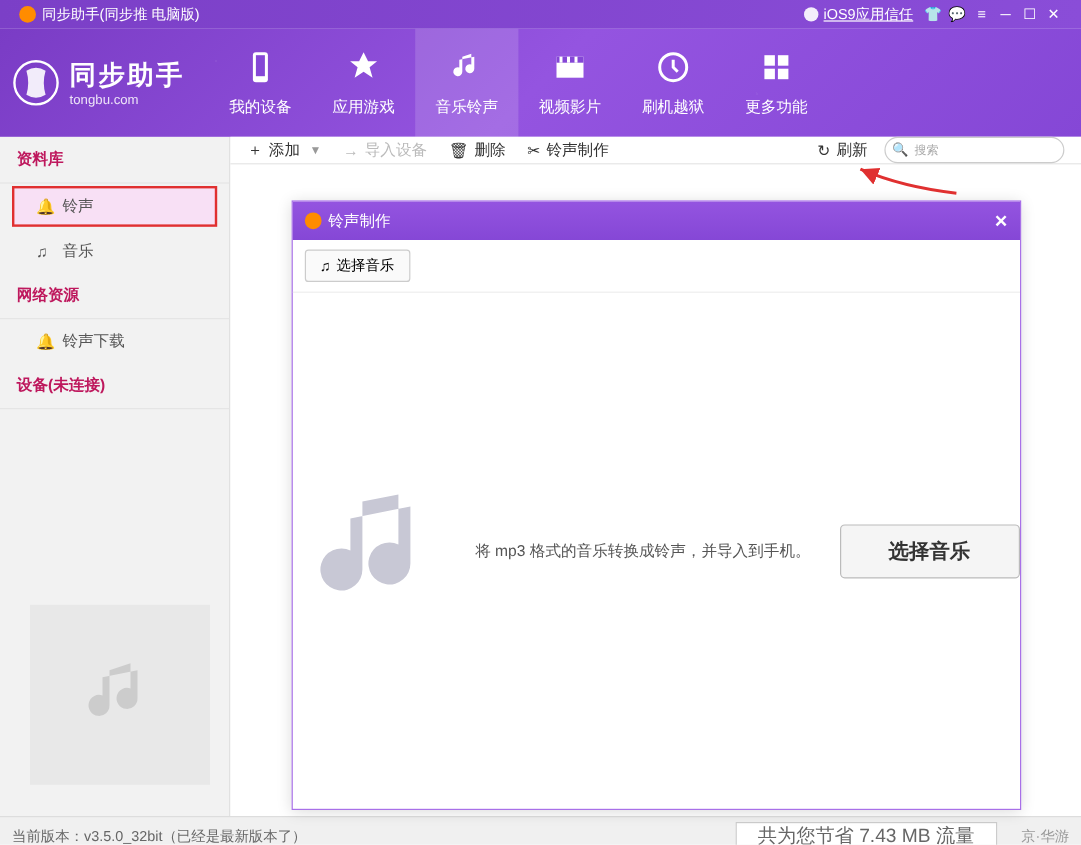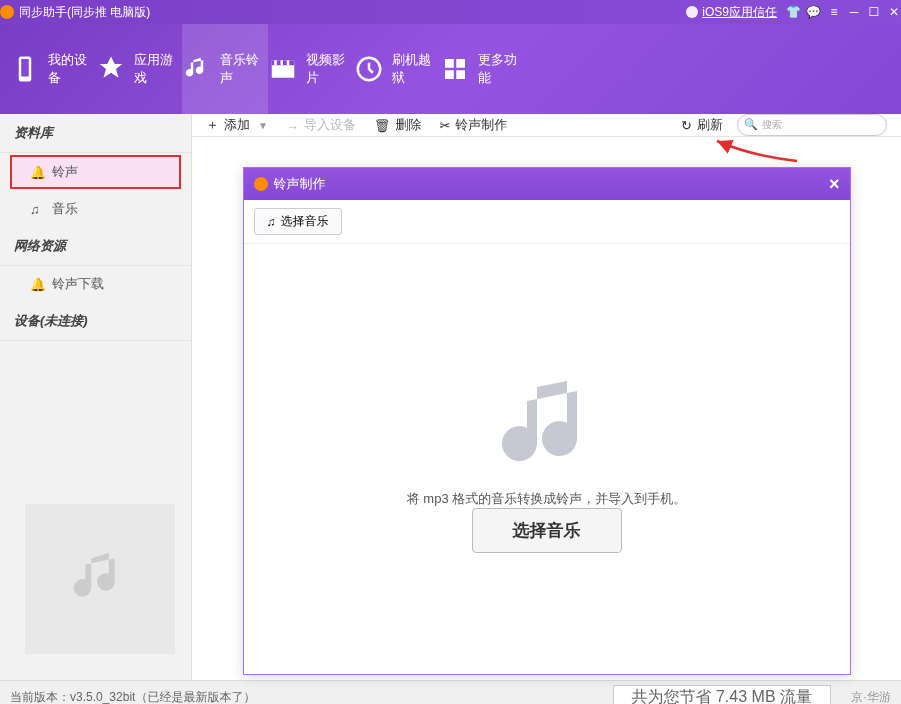--- a/index.html
+++ b/index.html
@@ -1,42 +1,42 @@
 <!DOCTYPE html>
 <html><head>
   <meta charset="utf-8">
   <style>
     * { margin: 0; padding: 0; box-sizing: border-box; font-family: "Microsoft YaHei", sans-serif; }
     body { width: 901px; height: 704px; overflow: hidden; background: #fff; }
     
-    .titlebar { height: 24px; background: linear-gradient(to right, #7b3fc7, #8a4dd8); display: flex; align-items: center; color: #fff; font-size: 12px; padding: 0 0; }
+    .titlebar { height: 24px; background: linear-gradient(to right, #7b3fc7, #8a4dd8); display: flex; align-items: center; color: #fff; font-size: 12px; padding: 0 16px; }
     .titlebar-icon { width: 14px; height: 14px; border-radius: 50%; background: #ff8c00; margin-right: 5px; }
     .titlebar-right { margin-left: auto; display: flex; align-items: center; gap: 10px; }
     .titlebar-icons { display:flex; gap:6px; align-items:center; }
     .ios-icon { width:12px; height:12px; border-radius:50%; background:rgba(255,255,255,0.9); }
     .tb-btn { width:14px; height:14px; display:flex; align-items:center; justify-content:center; cursor:pointer; font-size:12px; color:#fff; }
     
     .header { height: 90px; background: linear-gradient(135deg, #7a3cc5 0%, #9454e0 50%, #8547d6 100%); display:flex; align-items:center; padding:0 10px; position:relative; }
     .header::before { content:""; position:absolute; inset:0; background: radial-gradient(circle at 20% 30%, rgba(255,255,255,0.05) 1px, transparent 1px), radial-gradient(circle at 70% 60%, rgba(255,255,255,0.04) 1px, transparent 1px); }
     .logo { display:flex; align-items:center; gap:8px; color:#fff; margin-right:20px; position:relative; }
     .logo-mark { width:40px; height:40px; }
     .logo-text { display:flex; flex-direction:column; }
     .logo-main { font-size:22px; font-weight:bold; letter-spacing:2px; }
     .logo-sub { font-size:11px; opacity:0.85; }
     
     .nav { display:flex; gap:0; position:relative; }
-    .nav-item { width:86px; height:90px; display:flex; align-items:center; justify-content:center; gap:8px; color:#fff; font-size:13px; cursor:pointer; position:relative; }
+    .nav-item { width:86px; height:90px; display:flex; flex-direction:column; align-items:center; justify-content:center; gap:8px; color:#fff; font-size:13px; cursor:pointer; position:relative; }
     .nav-item.active { background: rgba(255,255,255,0.15); }
     .nav-icon { width:32px; height:32px; display:flex; align-items:center; justify-content:center; }
     .nav-icon svg { width:30px; height:30px; fill:#fff; }
     
     .body { display:flex; height: calc(704px - 24px - 90px - 24px); }
     
     .sidebar { width:192px; background:#f2f2f2; border-right:1px solid #ddd; font-size:13px; }
-    .side-section { padding:10px 14px; font-weight:bold; color:#404040; border-bottom:1px solid #e5e5e5;font-style:italic; }
+    .side-section { padding:10px 14px; font-weight:bold; color:#be185d; border-bottom:1px solid #e5e5e5; }
     .side-item { padding:9px 14px 9px 30px; color:#555; cursor:pointer; display:flex; align-items:center; gap:8px; }
     .side-item.highlighted { border:2px solid #e03030; margin:2px 10px; padding:6px 6px 6px 18px; background:#f8e0f5; }
     .side-icon { width:14px; height:14px; display:inline-block; }
     .album-placeholder { margin:360px 20px 20px; width:150px; height:150px; background:#e8e8e8; display:flex; align-items:center; justify-content:center; position:absolute; bottom:30px; left:5px; }
     .album-placeholder svg { width:70px; height:70px; fill:#ccc; }
     
     .main { flex:1; display:flex; flex-direction:column; background:#fff; position:relative; }
     .toolbar { height:38px; border-bottom:1px solid #e5e5e5; display:flex; align-items:center; padding:0 14px; gap:18px; font-size:13px; color:#333; }
     .tb-item { display:flex; align-items:center; gap:5px; cursor:pointer; }
     .tb-item.disabled { color:#bbb; }
@@ -48,21 +48,21 @@
     .arrow { position:absolute; top:22px; left:520px; z-index:5; }
     .arrow svg { width:90px; height:30px; }
     
     .modal-area { flex:1; display:flex; align-items:flex-start; justify-content:center; padding:30px 0; }
     .modal { width:608px; border:1px solid #a870e8; background:#fff; box-shadow:0 2px 12px rgba(0,0,0,0.15); }
     .modal-header { height:32px; background: linear-gradient(to bottom, #9454e0, #8547d6); display:flex; align-items:center; padding:0 10px; color:#fff; font-size:13px; }
     .modal-header-icon { width:14px; height:14px; border-radius:50%; background:#ff8c00; margin-right:6px; }
     .modal-close { margin-left:auto; font-size:18px; cursor:pointer; font-weight:bold; }
     .modal-subbar { padding:8px 10px; border-bottom:1px solid #eee; }
     .select-music-btn { border:1px solid #ccc; border-radius:3px; padding:4px 12px; font-size:12px; background:#fafafa; cursor:pointer; display:inline-flex; align-items:center; gap:5px; }
-    .modal-body { height:430px; display:flex; flex-direction:column; align-items:center; justify-content:center; }
+    .modal-body { height:430px; display:flex; align-items:center; justify-content:flex-end; gap:24px; }
     .big-note svg { width:120px; height:120px; fill:#c8c8d5; }
     .hint-text { font-size:13px; color:#555; }
     .big-btn { border:1px solid #bbb; border-radius:4px; padding:10px 40px; font-size:17px; font-weight:bold; color:#333; background:#f5f5f5; cursor:pointer; }
     
     .statusbar { height:24px; background:#f0f0f0; border-top:1px solid #ddd; display:flex; align-items:center; padding:16px 10px; font-size:12px; color:#666; }
     .status-right { margin-left:auto; display:flex; align-items:center; gap:20px; }
     .data-saved { border:1px solid #ccc; padding:1px 18px; background:#fff; font-size:16px; }
     .status-logo { font-size:12px; color:#999; }
   </style>
 </head>
@@ -81,20 +81,32 @@
       <span class="tb-btn">💬</span>
       <span class="tb-btn">≡</span>
       <span class="tb-btn">─</span>
       <span class="tb-btn">☐</span>
       <span class="tb-btn">✕</span>
     </div>
   </div>
 </div>
 
 <div class="header">
+  <div class="logo">
+    <div class="logo-mark">
+      <svg viewBox="0 0 40 40">
+          <circle cx="20" cy="20" r="18" fill="none" stroke="#fff" stroke-width="2"></circle>
+          <path d="M12 10 Q20 5 28 10 Q25 20 28 30 Q20 35 12 30 Q15 20 12 10" fill="#fff" opacity="0.9"></path>
+        </svg>
+    </div>
+    <div class="logo-text">
+      <span class="logo-main">同步助手</span>
+      <span class="logo-sub">tongbu.com</span>
+    </div>
+  </div>
   <div class="nav">
     <div class="nav-item">
       <div class="nav-icon">
           <svg viewBox="0 0 24 24">
             <rect x="7" y="2" width="10" height="20" rx="2" fill="#fff"></rect>
             <rect x="9" y="4" width="6" height="14" fill="#8547d6"></rect>
           </svg>
         </div>
       <span>我的设备</span>
     </div>

